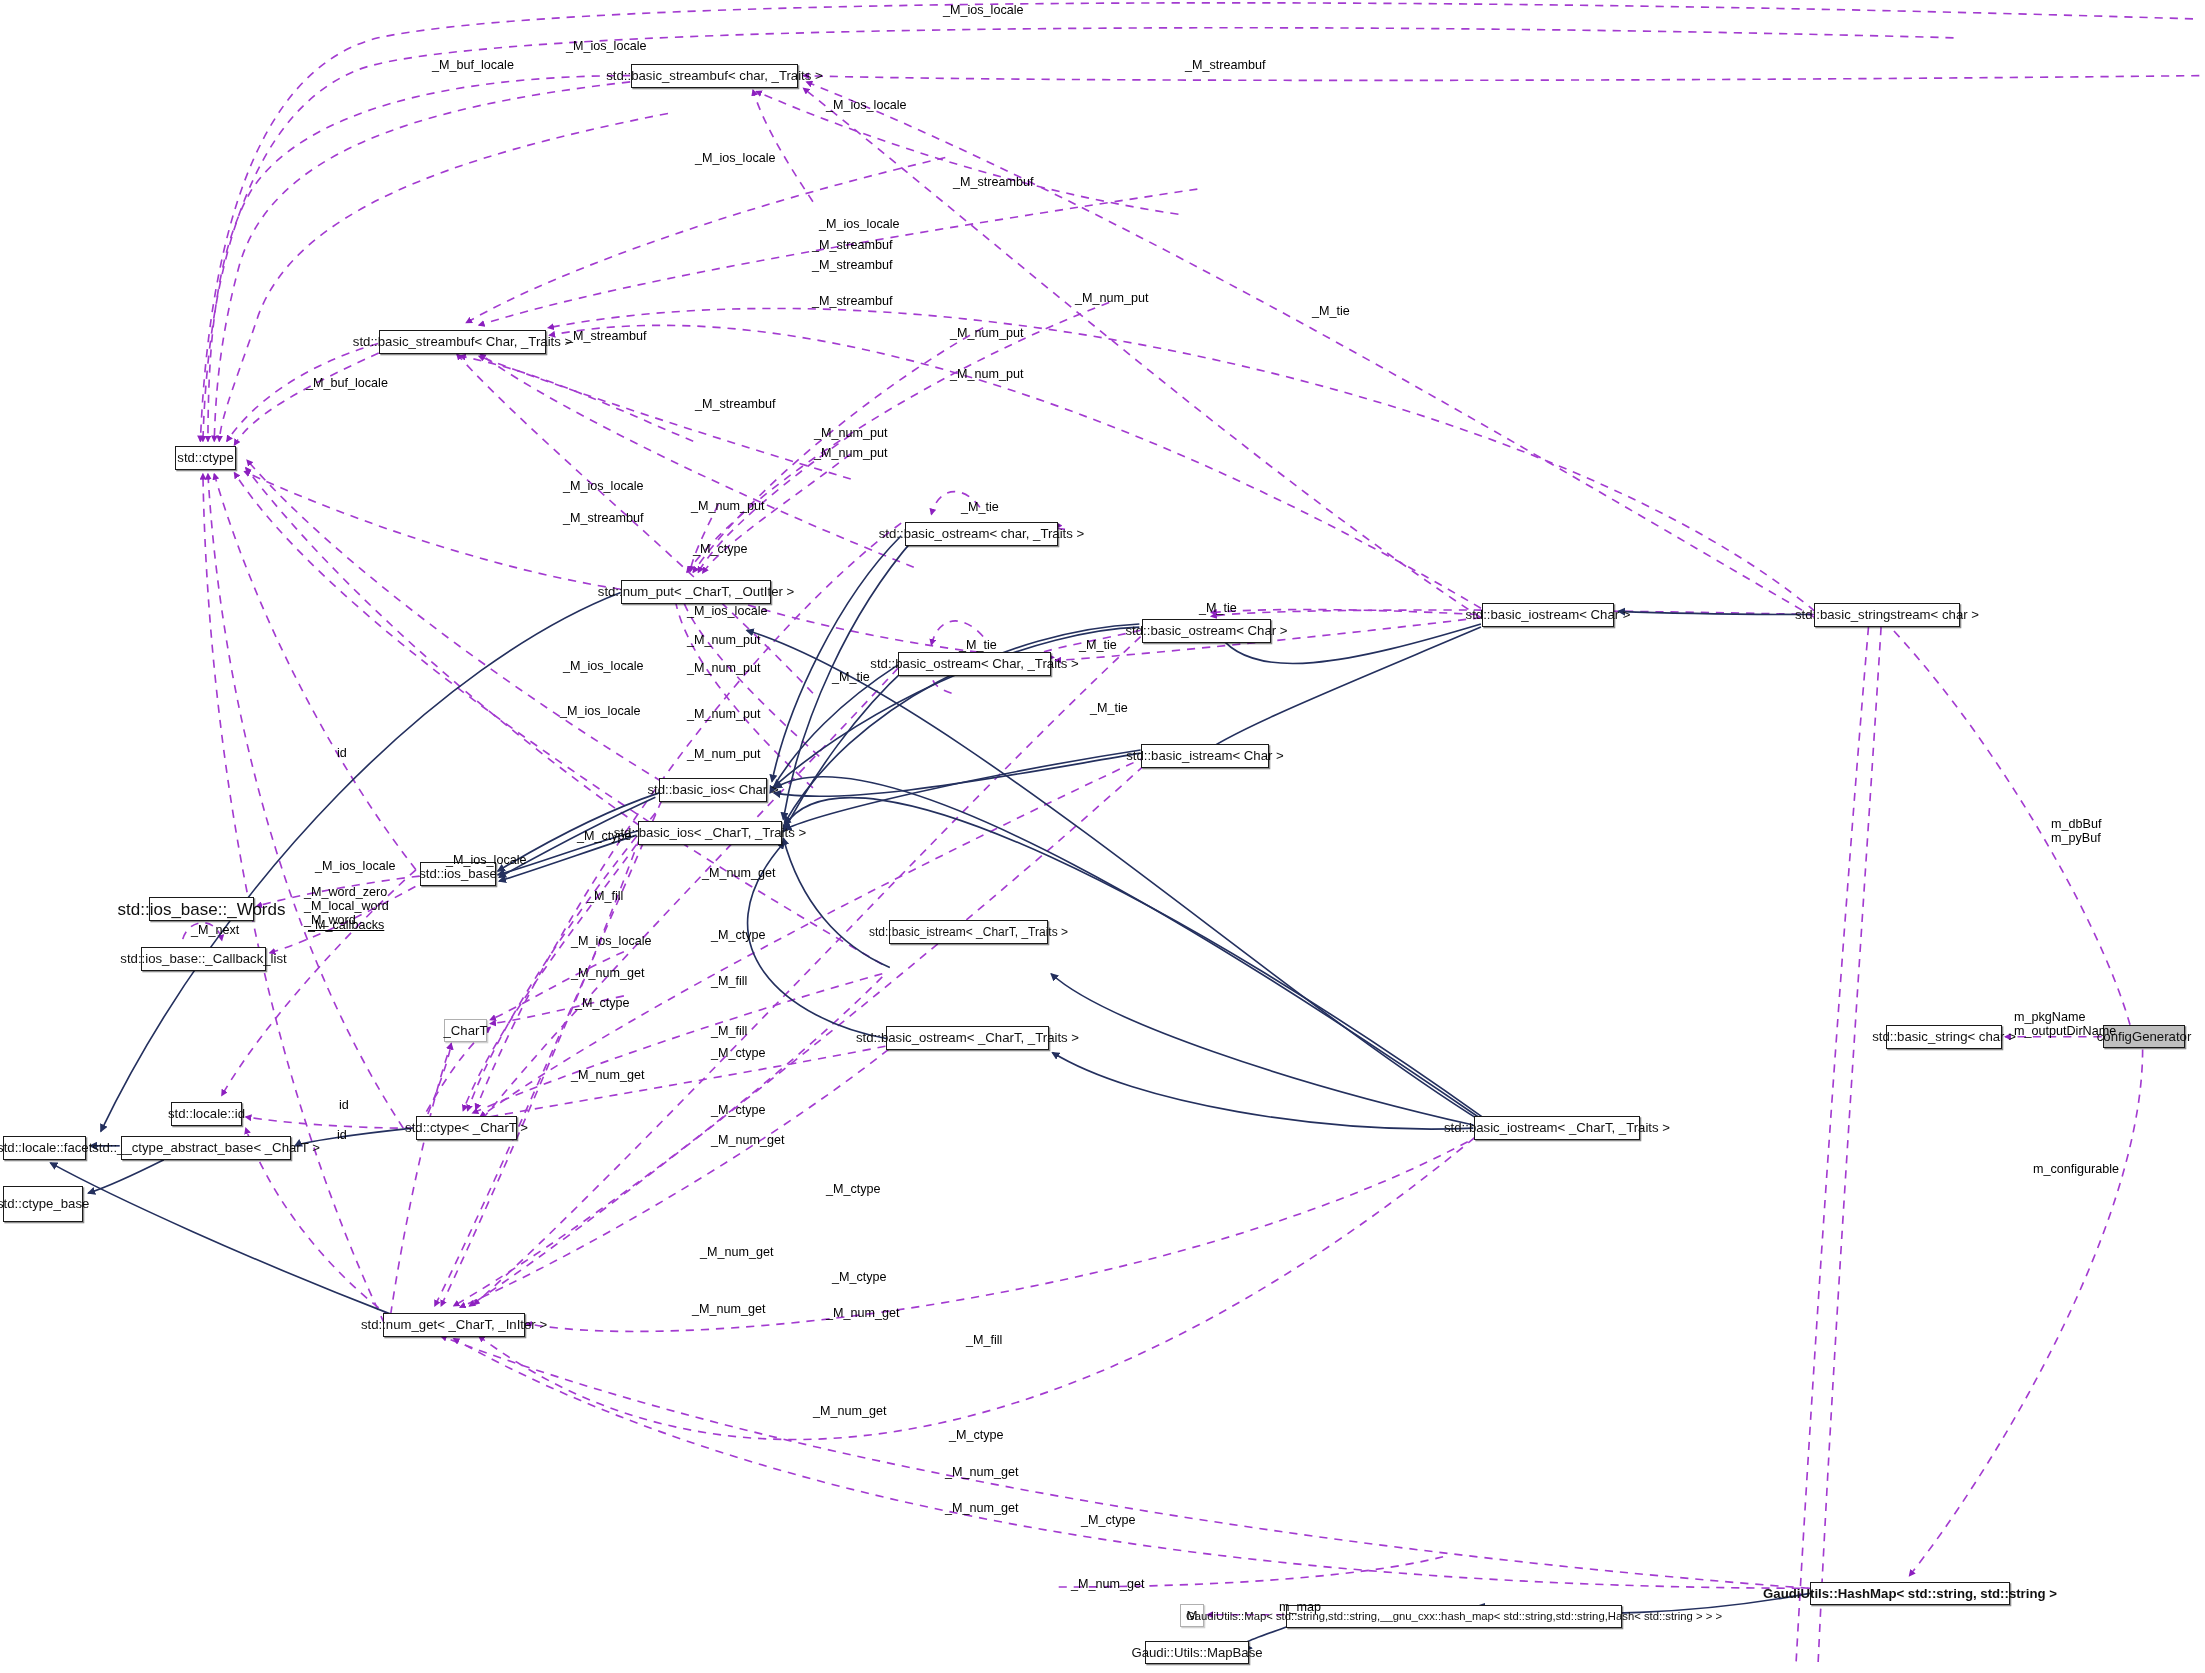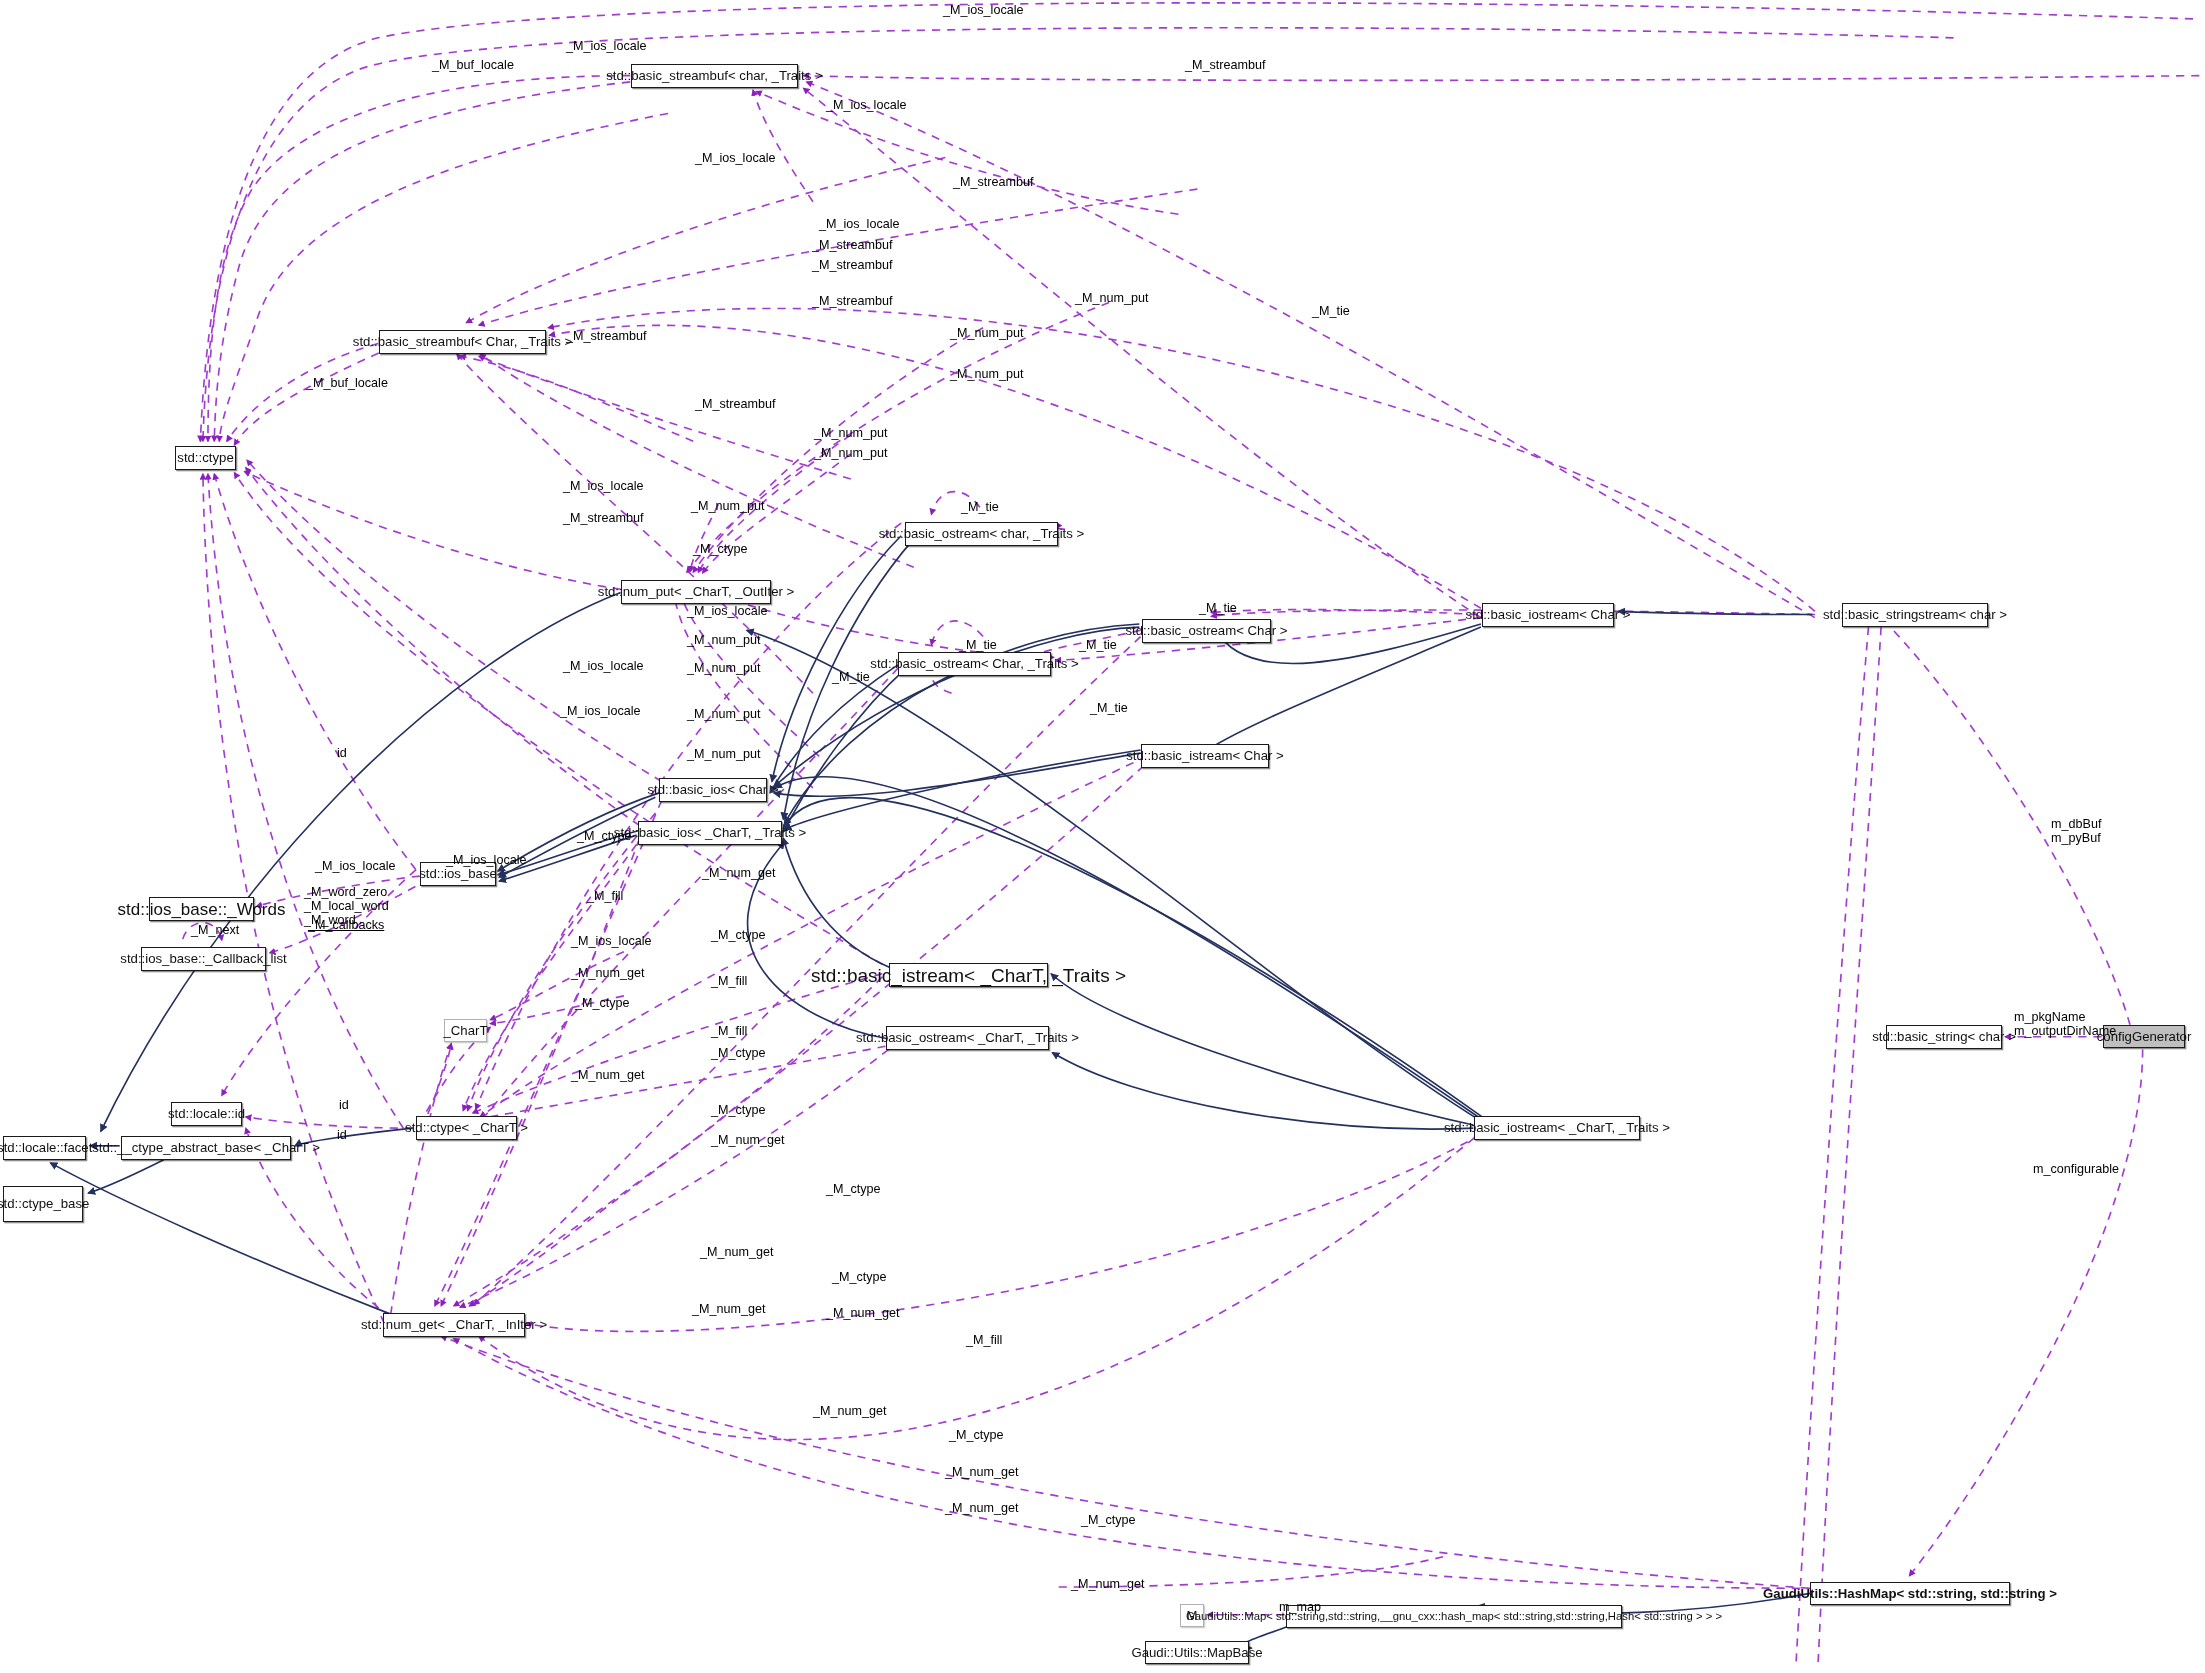--- a/index.html
+++ b/index.html
@@ -217,28 +217,28 @@
 
   <div id="nodes-layer">
       <div class="node" style="left: 631px; top: 64px; width: 167px; height: 24px; font-size: 13.2px;">std::basic_streambuf&lt; char, _Traits &gt;</div>
       <div class="node" style="left: 379px; top: 330px; width: 167px; height: 24px; font-size: 13.2px;">std::basic_streambuf&lt; Char, _Traits &gt;</div>
       <div class="node" style="left: 175px; top: 446px; width: 61px; height: 24px; font-size: 13.2px;">std::ctype</div>
       <div class="node" style="left: 621px; top: 580px; width: 150px; height: 24px; font-size: 13.2px;">std::num_put&lt; _CharT, _OutIter &gt;</div>
       <div class="node" style="left: 905px; top: 522px; width: 153px; height: 24px; font-size: 13.2px;">std::basic_ostream&lt; char, _Traits &gt;</div>
       <div class="node" style="left: 1142px; top: 619px; width: 129px; height: 24px; font-size: 13.2px;">std::basic_ostream&lt; Char &gt;</div>
       <div class="node" style="left: 898px; top: 652px; width: 153px; height: 24px; font-size: 13.2px;">std::basic_ostream&lt; Char, _Traits &gt;</div>
       <div class="node" style="left: 1482px; top: 603px; width: 132px; height: 24px; font-size: 13.2px;">std::basic_iostream&lt; Char &gt;</div>
-      <div class="node" style="left: 1814px; top: 603px; width: 146px; height: 24px; font-size: 13.2px; margin-left: 28px;">std::basic_stringstream&lt; char &gt;</div>
+      <div class="node" style="left: 1814px; top: 603px; width: 146px; height: 24px; font-size: 13.2px;">std::basic_stringstream&lt; char &gt;</div>
       <div class="node" style="left: 1141px; top: 744px; width: 128px; height: 24px; font-size: 13.2px;">std::basic_istream&lt; Char &gt;</div>
       <div class="node" style="left: 659px; top: 778px; width: 108px; height: 24px; font-size: 13.2px;">std::basic_ios&lt; Char &gt;</div>
       <div class="node" style="left: 638px; top: 821px; width: 144px; height: 24px; font-size: 13.2px;">std::basic_ios&lt; _CharT, _Traits &gt;</div>
       <div class="node" style="left: 420px; top: 862px; width: 76px; height: 24px; font-size: 13.2px;">std::ios_base</div>
       <div class="node" style="left: 149px; top: 897px; width: 105px; height: 24px; font-size: 17px;">std::ios_base::_Words</div>
       <div class="node" style="left: 141px; top: 947px; width: 125px; height: 24px; font-size: 13.2px;">std::ios_base::_Callback_list</div>
-      <div class="node" style="left: 889px; top: 963px; width: 159px; height: 24px; font-size: 19px;">std::basic_istream&lt; _CharT, _Traits &gt;</div>
+      <div class="node" style="left: 889px; top: 920px; width: 159px; height: 24px; font-size: 12px;">std::basic_istream&lt; _CharT, _Traits &gt;</div>
       <div class="node" style="left: 886px; top: 1026px; width: 163px; height: 24px; font-size: 13.2px;">std::basic_ostream&lt; _CharT, _Traits &gt;</div>
       <div class="node tmpl" style="left: 444px; top: 1019px; width: 43px; height: 23px; font-size: 13.2px;">_CharT</div>
       <div class="node" style="left: 171px; top: 1102px; width: 71px; height: 24px; font-size: 13.2px;">std::locale::id</div>
       <div class="node" style="left: 416px; top: 1116px; width: 101px; height: 24px; font-size: 13.2px;">std::ctype&lt; _CharT &gt;</div>
       <div class="node" style="left: 1474px; top: 1116px; width: 166px; height: 24px; font-size: 13.2px;">std::basic_iostream&lt; _CharT, _Traits &gt;</div>
       <div class="node" style="left: 3.2px; top: 1136px; width: 83px; height: 24px; font-size: 13.2px;">std::locale::facet</div>
       <div class="node" style="left: 121px; top: 1136px; width: 170px; height: 24px; font-size: 13.2px;">std::__ctype_abstract_base&lt; _CharT &gt;</div>
       <div class="node" style="left: 3.2px; top: 1186px; width: 80px; height: 36px; font-size: 13.2px;">std::ctype_base</div>
       <div class="node" style="left: 1886px; top: 1025px; width: 116px; height: 24px; font-size: 13.2px;">std::basic_string&lt; char &gt;</div>
       <div class="node current" style="left: 2103px; top: 1025px; width: 82px; height: 23px; font-size: 13.2px;">configGenerator</div>

